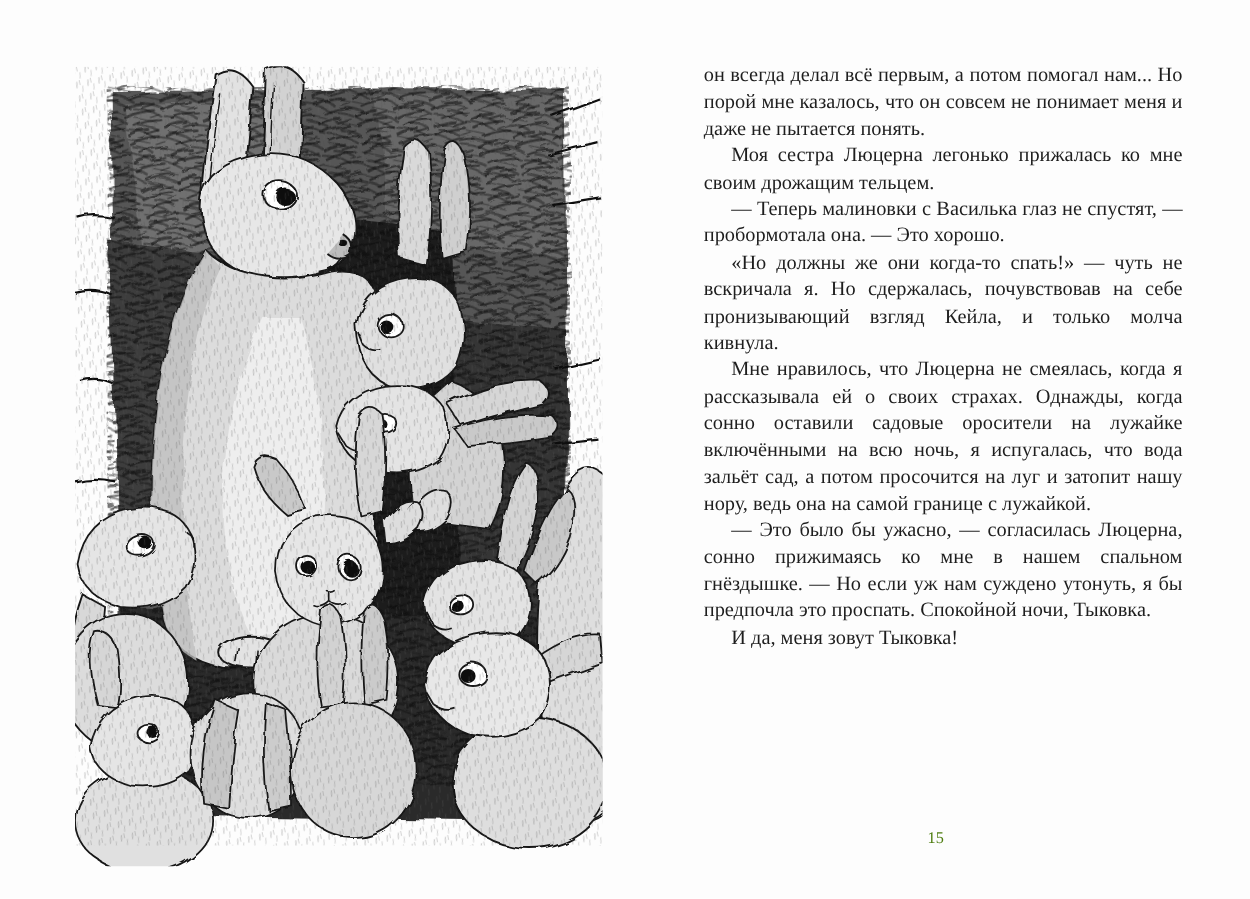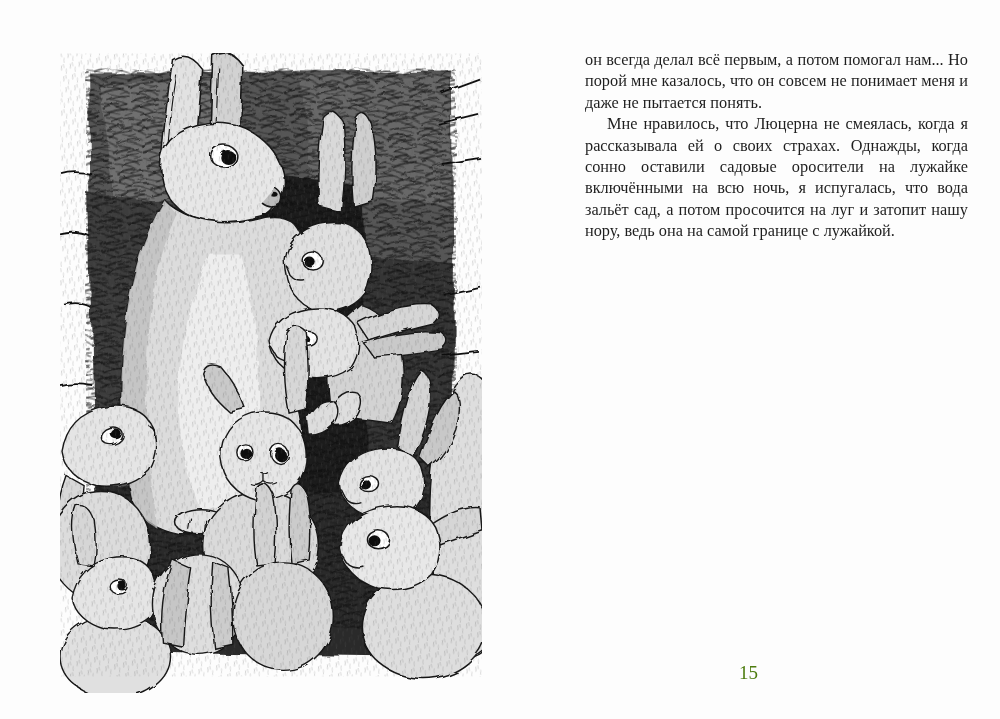--- a/index.html
+++ b/index.html
@@ -10,30 +10,30 @@
     overflow:hidden;
   }
   .spread{position:absolute;inset:0;background:#fdfdfd;}
   
   .illustration{
     position:absolute;left:60px;top:53px;width:422px;height:640px;
   }
   .illustration svg{width:100%;height:100%;display:block;}
   
   .text-col{
-    position:absolute;left:585px;top:49px;width:383px;
+    position:absolute;left:563px;top:49px;width:383px;
     font-size:16.3px;line-height:21.4px;color:#1e1e1e;
     text-align:justify;
     -webkit-hyphens:auto;hyphens:auto;
   }
   .text-col p{margin:0;}
   .text-col p.indent{text-indent:22px;}
   .page-num{
     position:absolute;left:557px;top:662px;width:383px;
-    text-align:center;font-size:19px;color:#4d7c0f;
+    text-align:center;font-size:13px;color:#4d7c0f;
   }
 </style>
 </head>
 <body>
 
 <div class="spread">
 
   <div class="illustration">
     <svg viewBox="0 0 420 636" xmlns="http://www.w3.org/2000/svg">
       <title>Чёрно-белая штриховая иллюстрация: большая крольчиха стоит в тёмной норе, вокруг неё крольчата смотрят вверх</title>
@@ -192,18 +192,23 @@
         <path d="M230 434 Q226 476 230 508 L248 504 Q252 468 246 440 Q238 420 230 434 Z" fill="#cbcbcb"></path>
         <ellipse cx="222" cy="560" rx="50" ry="54" fill="#d7d7d7"></ellipse>
       </g>
 
       <rect x="0" y="0" width="420" height="620" fill="url(#fur)" opacity="0.28"></rect>
     </svg>
   </div>
 
   <div class="text-col">
     <p class="para">он всегда делал всё первым, а потом помогал нам... Но порой мне казалось, что он совсем не понимает меня и даже не пытается понять.</p>
+    <p class="para indent">Моя сестра Люцерна легонько прижалась ко мне своим дрожащим тельцем.</p>
+    <p class="para indent">— Теперь малиновки с Василька глаз не спустят, — пробормотала она. — Это хорошо.</p>
+    <p class="para indent">«Но должны же они когда-то спать!» — чуть не вскричала я. Но сдержалась, почувствовав на себе пронизывающий взгляд Кейла, и только молча кивнула.</p>
     <p class="para indent">Мне нравилось, что Люцерна не смеялась, когда я рассказывала ей о своих страхах. Однажды, когда сонно оставили садовые оросители на лужайке включёнными на всю ночь, я испугалась, что вода зальёт сад, а потом просочится на луг и затопит нашу нору, ведь она на самой границе с лужайкой.</p>
+    <p class="para indent">— Это было бы ужасно, — согласилась Люцерна, сонно прижимаясь ко мне в нашем спальном гнёздышке. — Но если уж нам суждено утонуть, я бы предпочла это проспать. Спокойной ночи, Тыковка.</p>
+    <p class="para indent">И да, меня зовут Тыковка!</p>
   </div>
 
   <div class="page-num">15</div>
 
 </div>
 
 </body></html>

